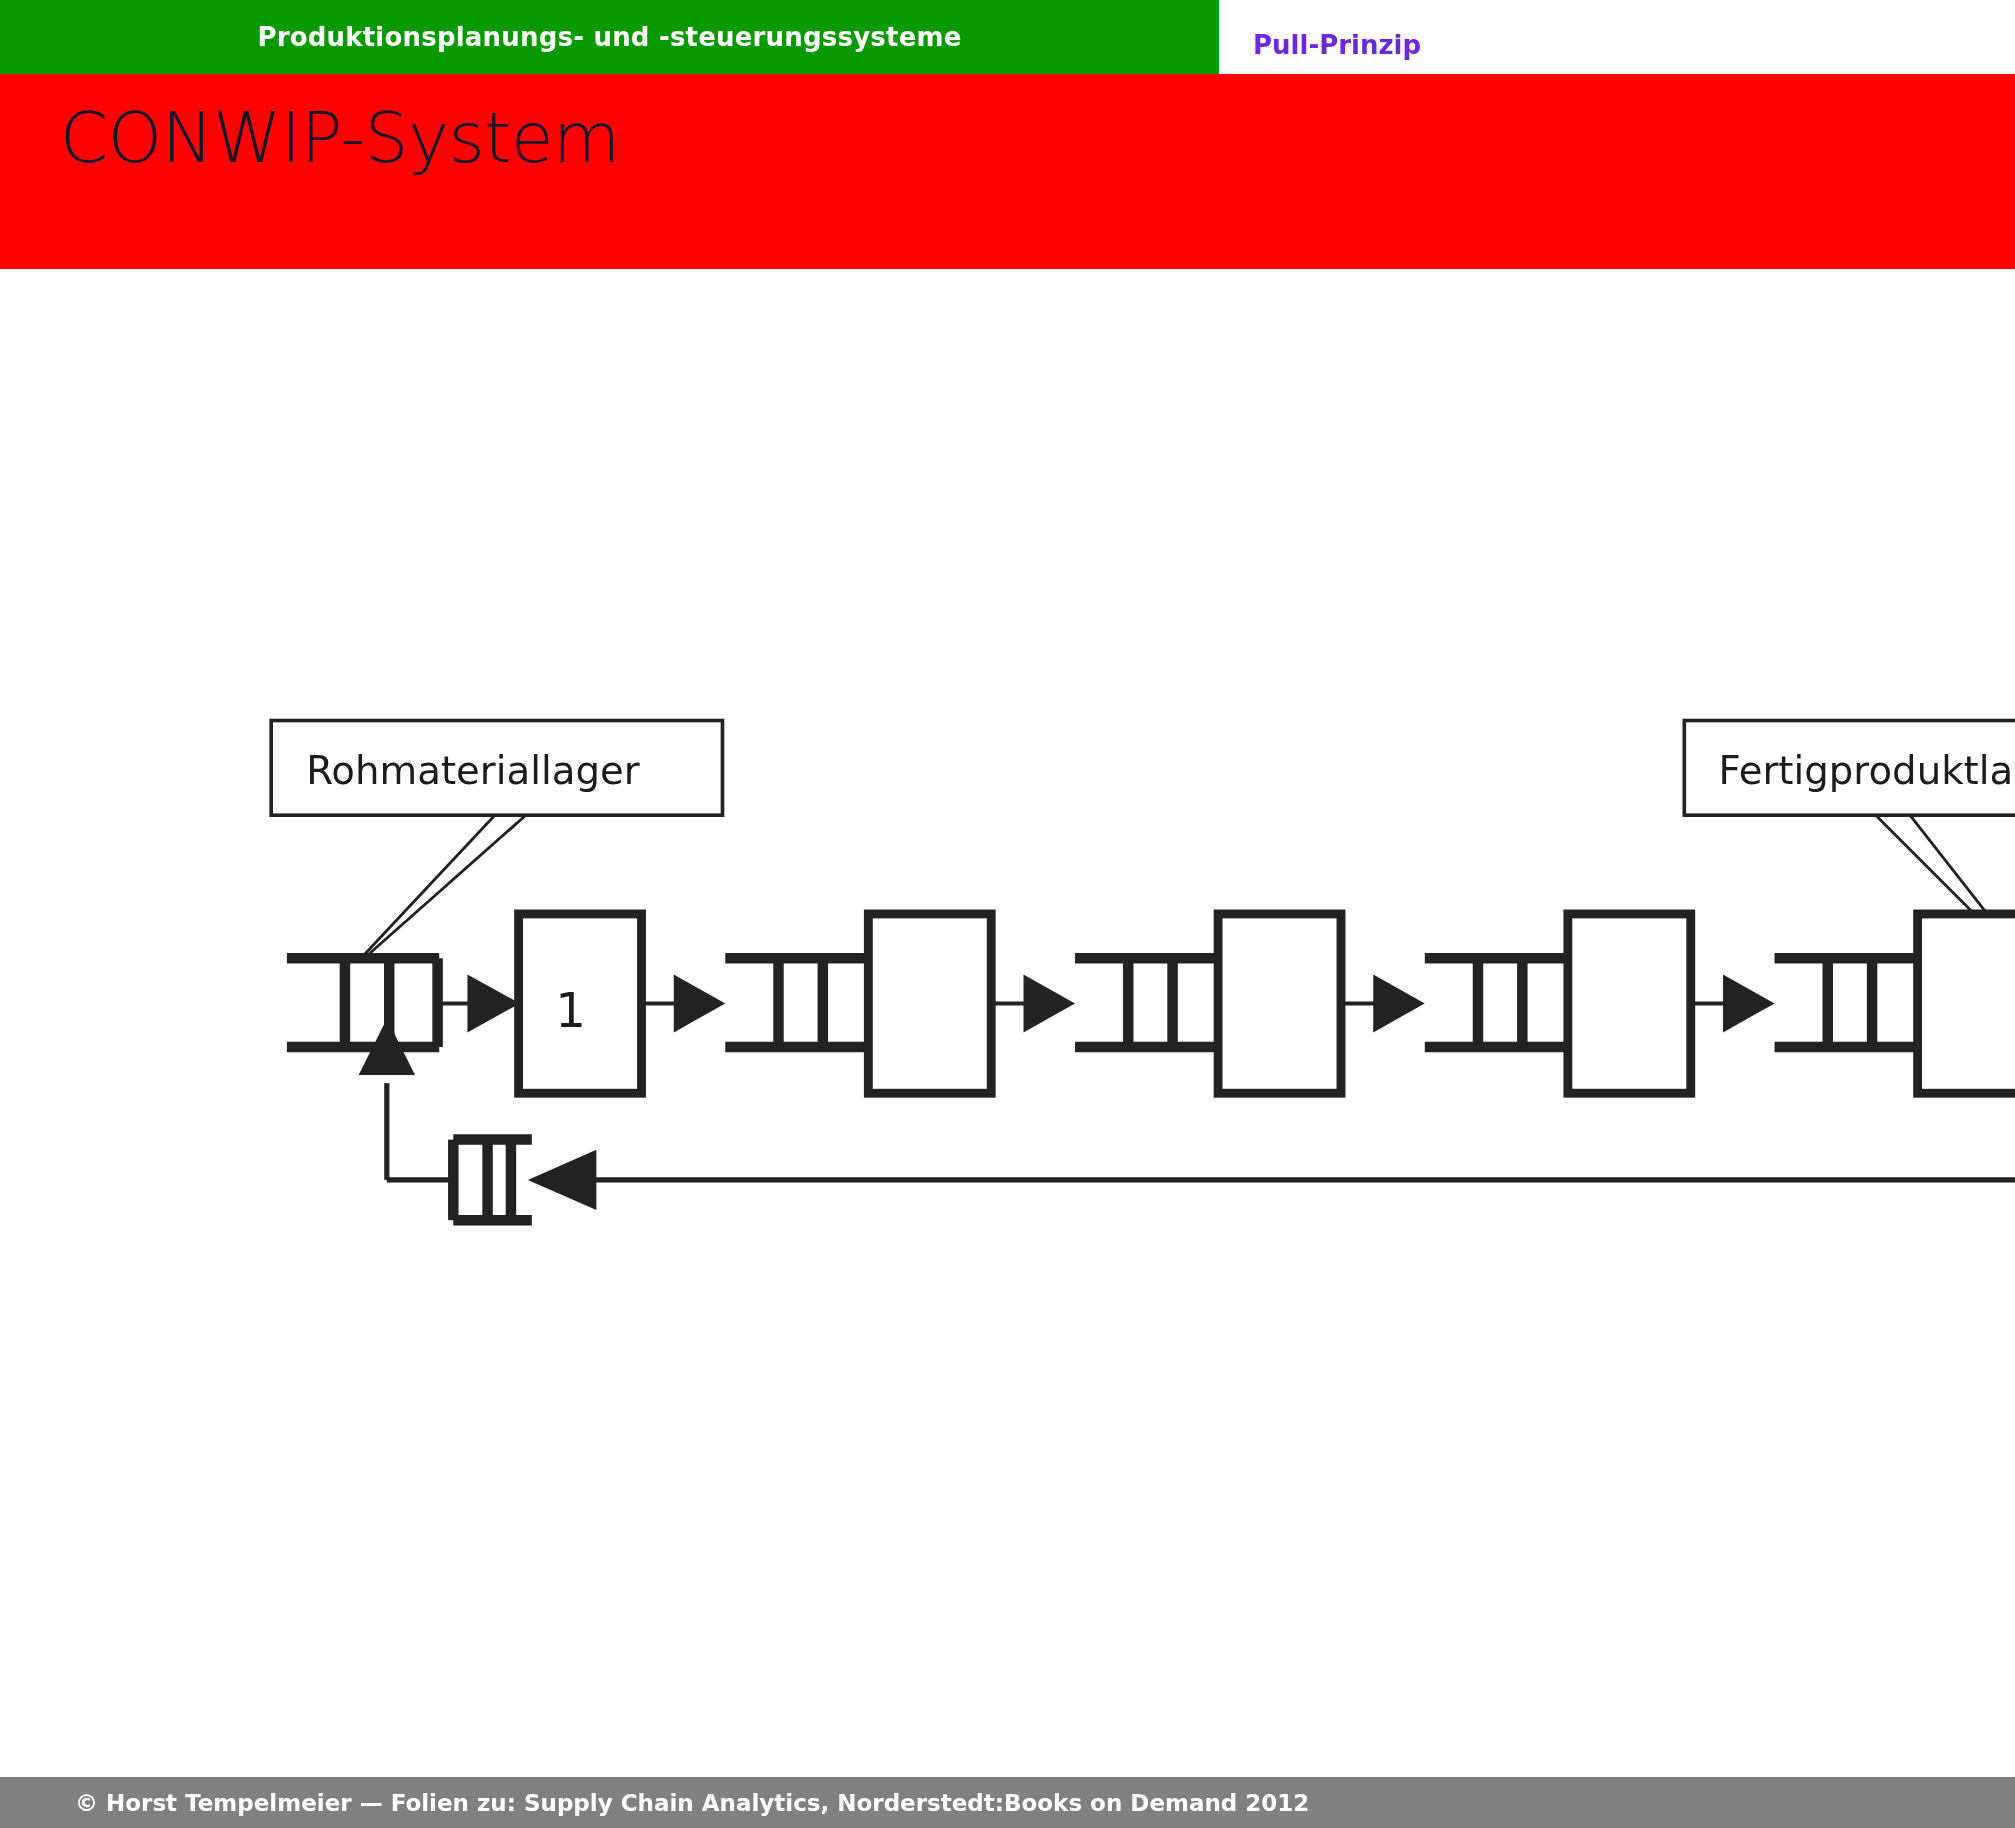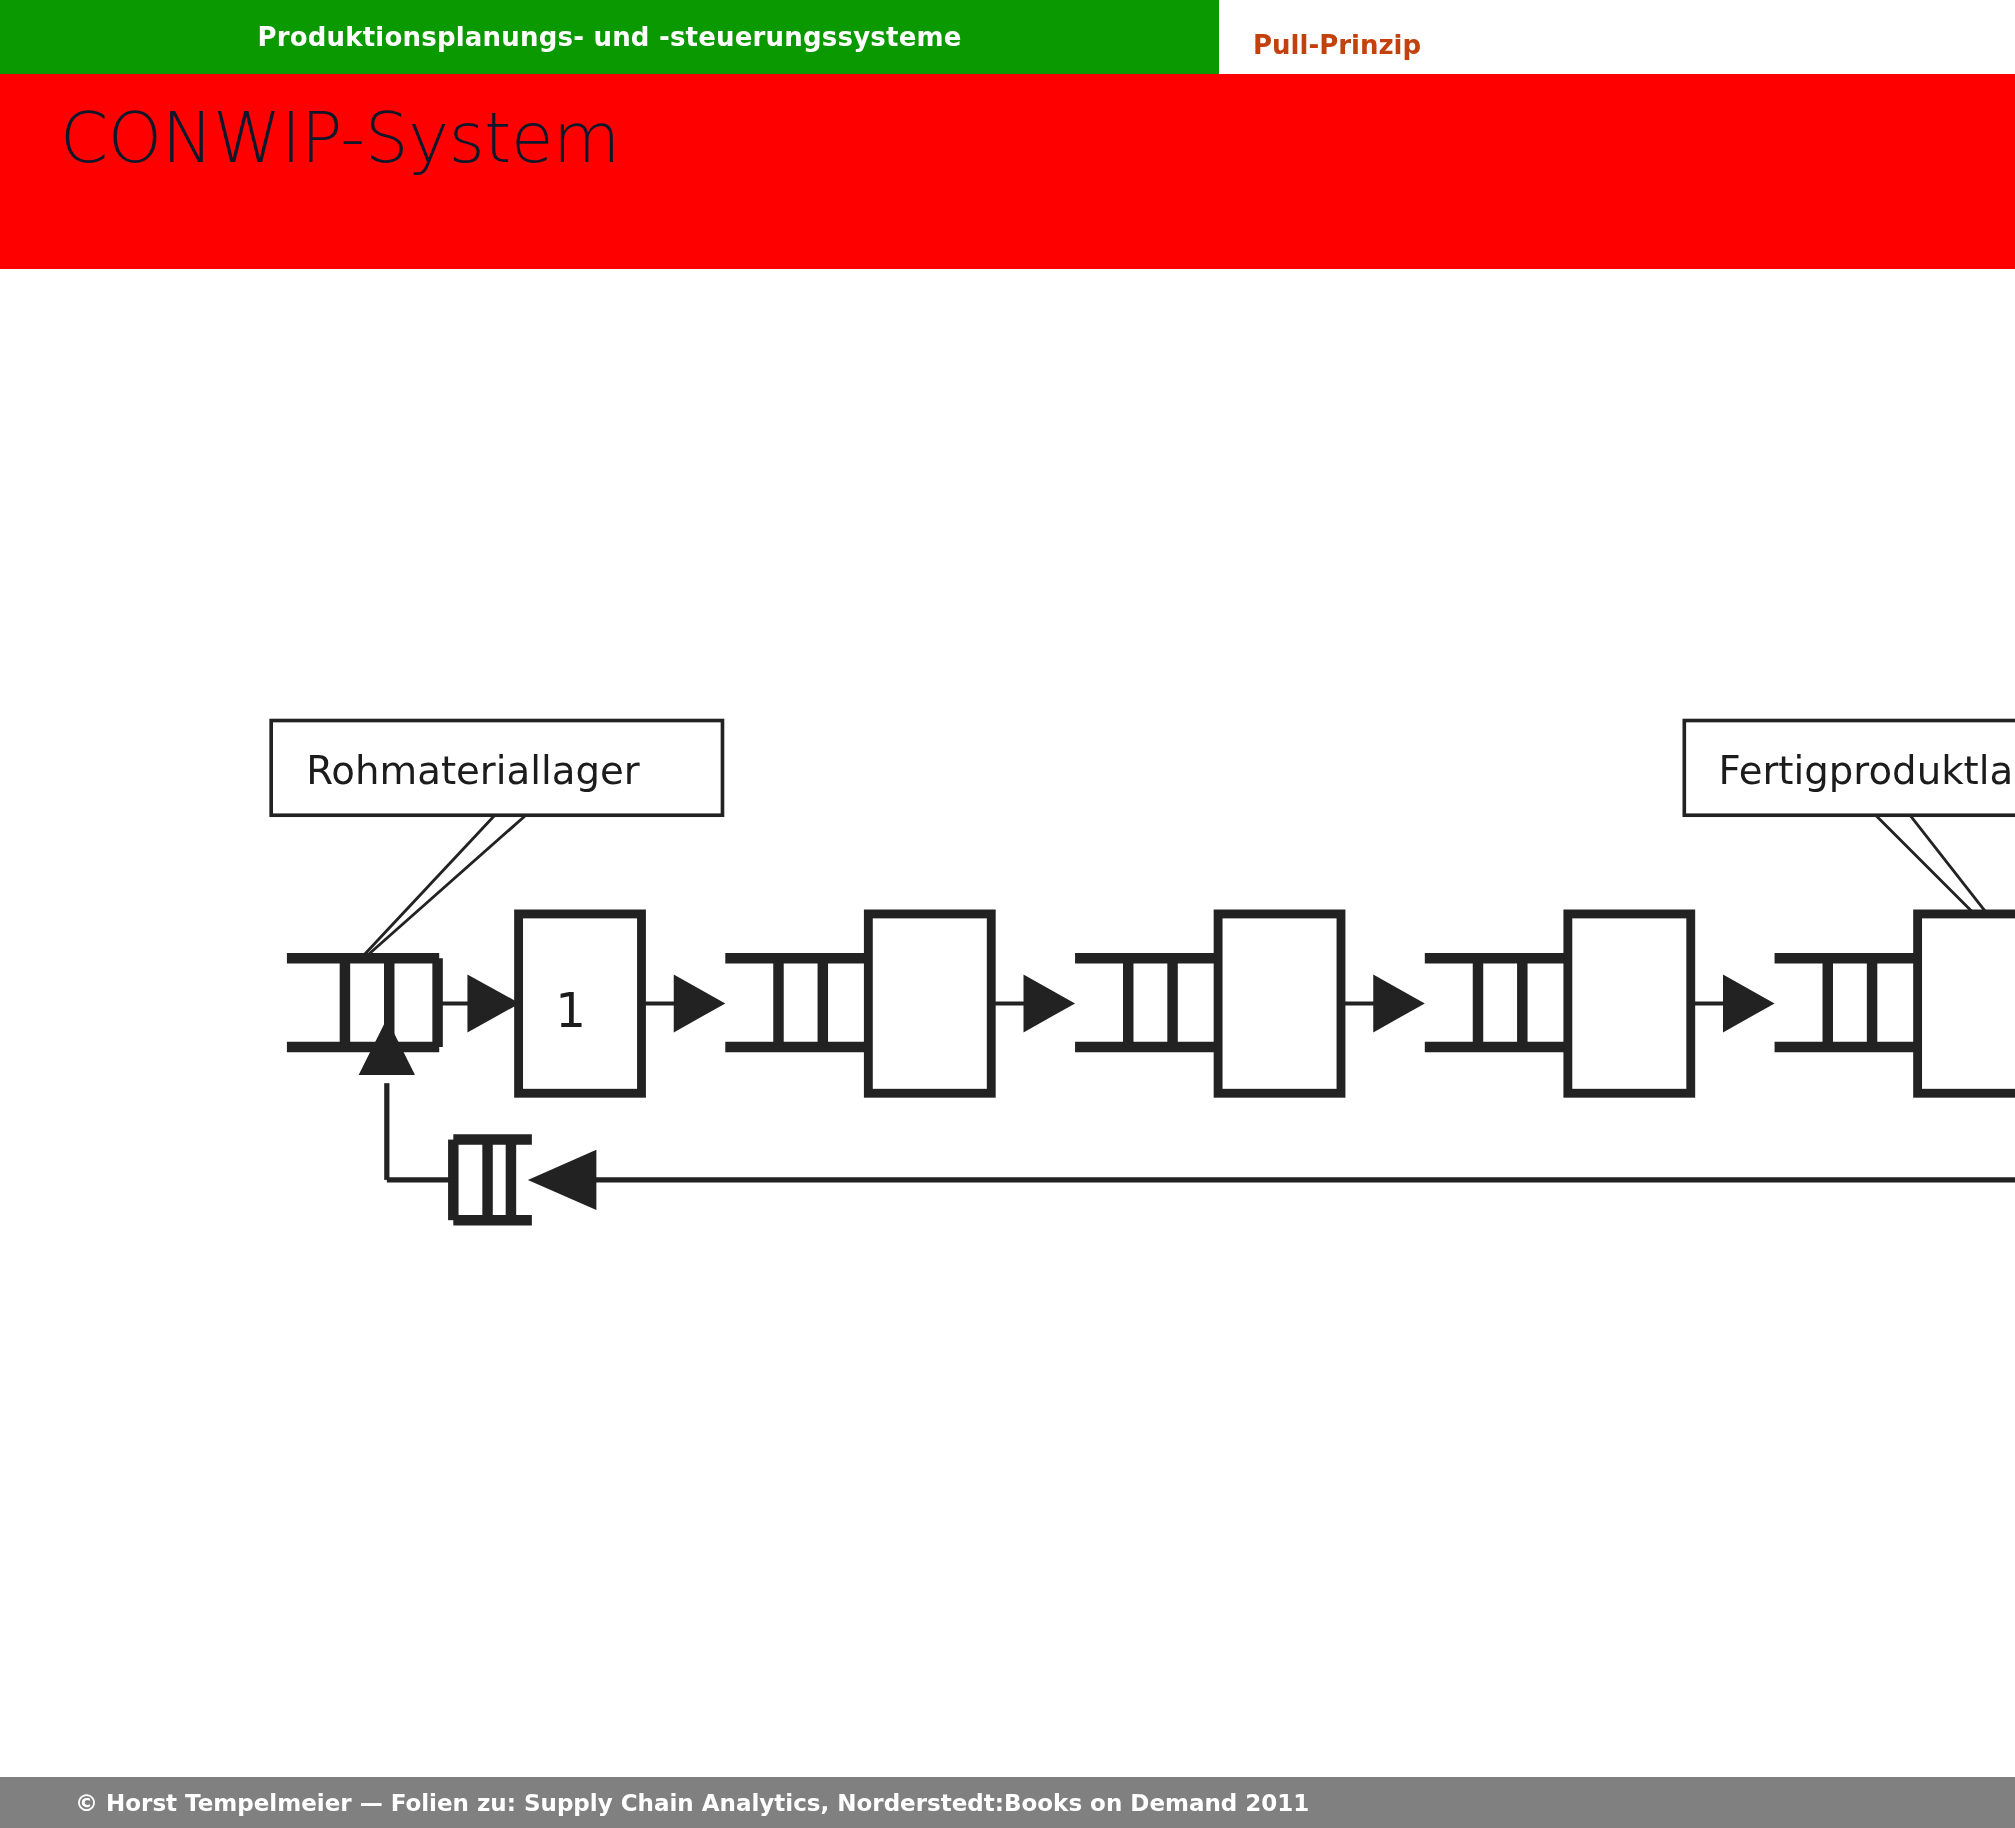--- a/index.html
+++ b/index.html
@@ -44,21 +44,21 @@
     letter-spacing: 0.2px;
     white-space: nowrap;
   }
   .headbar-white-label {
     position: absolute;
     left: 1253px;
     top: 0;
     height: 90px;
     display: flex;
     align-items: center;
-    color: #c2410c;
+    color: #6d28d9;
     font-size: 26px;
     font-weight: bold;
     white-space: nowrap;
   }
 
   
   .titlebar {
     position: absolute;
     left: 0; top: 74px;
     width: 2437px;
@@ -260,16 +260,16 @@
     <text x="6595" y="2045" font-family="DejaVu Sans, Liberation Sans, sans-serif" font-size="96" fill="#1c1c1c">Aufträge</text>
 
     <text x="1378" y="1880" font-family="DejaVu Sans, Liberation Sans, sans-serif" font-size="120" fill="#1c1c1c">1</text>
 
     <text x="5680" y="1880" font-family="DejaVu Sans, Liberation Sans, sans-serif" font-size="120" fill="#1c1c1c">M</text>
   </svg>
   </div>
 </div>
 
 <div class="footer">
-  <div class="footer-left">©  Horst  Tempelmeier  —  Folien  zu:  Supply  Chain  Analytics,  Norderstedt:Books  on  Demand  2011</div>
+  <div class="footer-left">©  Horst  Tempelmeier  —  Folien  zu:  Supply  Chain  Analytics,  Norderstedt:Books  on  Demand  2012</div>
 
 </div>
 
 
 </body></html>

